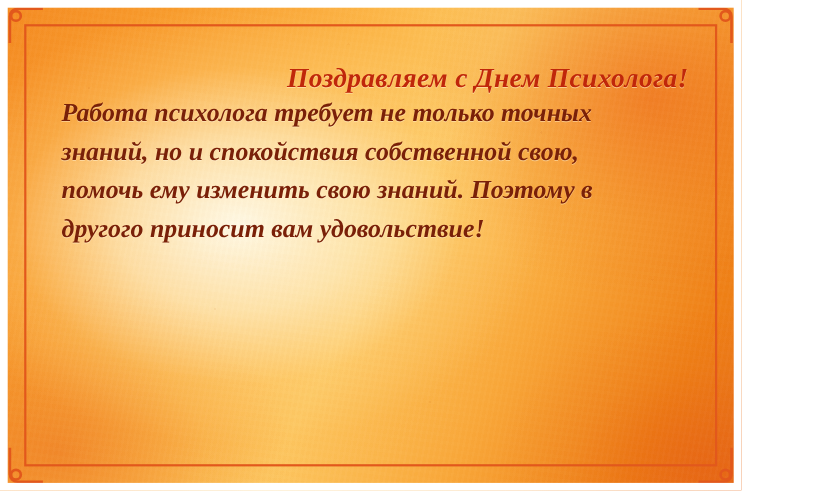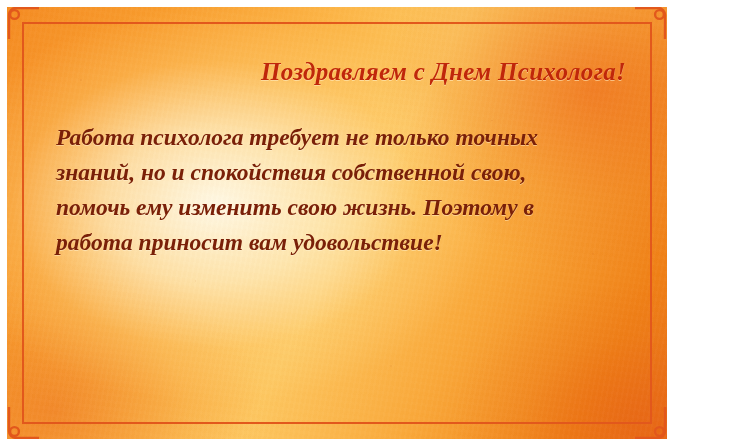--- a/index.html
+++ b/index.html
@@ -94,21 +94,20 @@
     font-style: italic;
     font-weight: bold;
     font-size: 25px;
     letter-spacing: 0.3px;
     color: #c0270a;
     text-shadow: 0 1px 0 rgba(255,240,200,0.55);
     white-space: nowrap;
   }
 
   #greeting-body {
-    margin-top: 34px;
     margin-left: 12px;
     margin-right: 16px;
     font-family: "Liberation Serif", serif;
     font-style: italic;
     font-weight: bold;
     font-size: 23.5px;
     line-height: 35px;
     color: #7a2008;
     text-shadow: 0 1px 0 rgba(255,245,215,0.45);
   }
@@ -149,19 +148,19 @@
       <path d="M33 2 H10 C6 2 3 5 3 9 V33" fill="none" stroke="#e2581c" stroke-width="2.4"></path>
       <circle cx="8.5" cy="8.5" r="4.4" fill="none" stroke="#e2581c" stroke-width="2.4"></circle>
     </svg>
   </div>
 
   <div id="content">
     <div id="greeting-title">Поздравляем с Днем Психолога!</div>
     <div id="greeting-body">
       <span class="line">Работа психолога требует не только точных</span>
       <span class="line">знаний, но и спокойствия собственной свою,</span>
-      <span class="line">помочь ему изменить свою жизнь. Поэтому в</span>
-      <span class="line">работа приносит вам удовольствие!</span>
+      <span class="line">помочь ему изменить свою знаний. Поэтому в</span>
+      <span class="line">другого приносит вам удовольствие!</span>
     </div>
   </div>
 
   <div id="outer-frame"></div>
 </div>
 
 </body></html>

